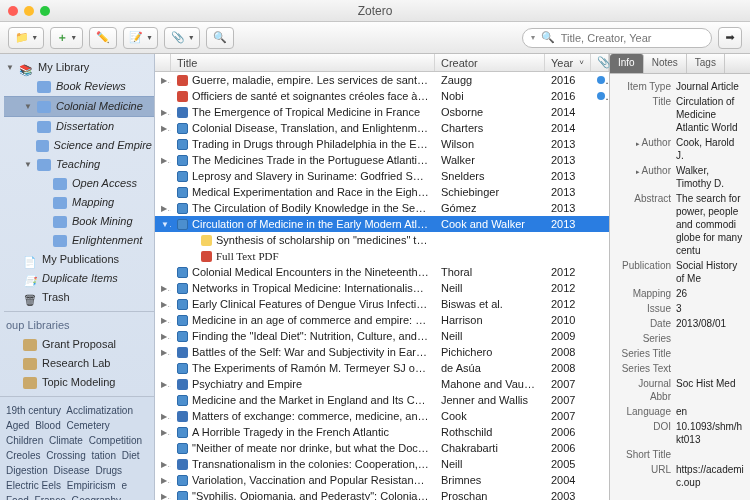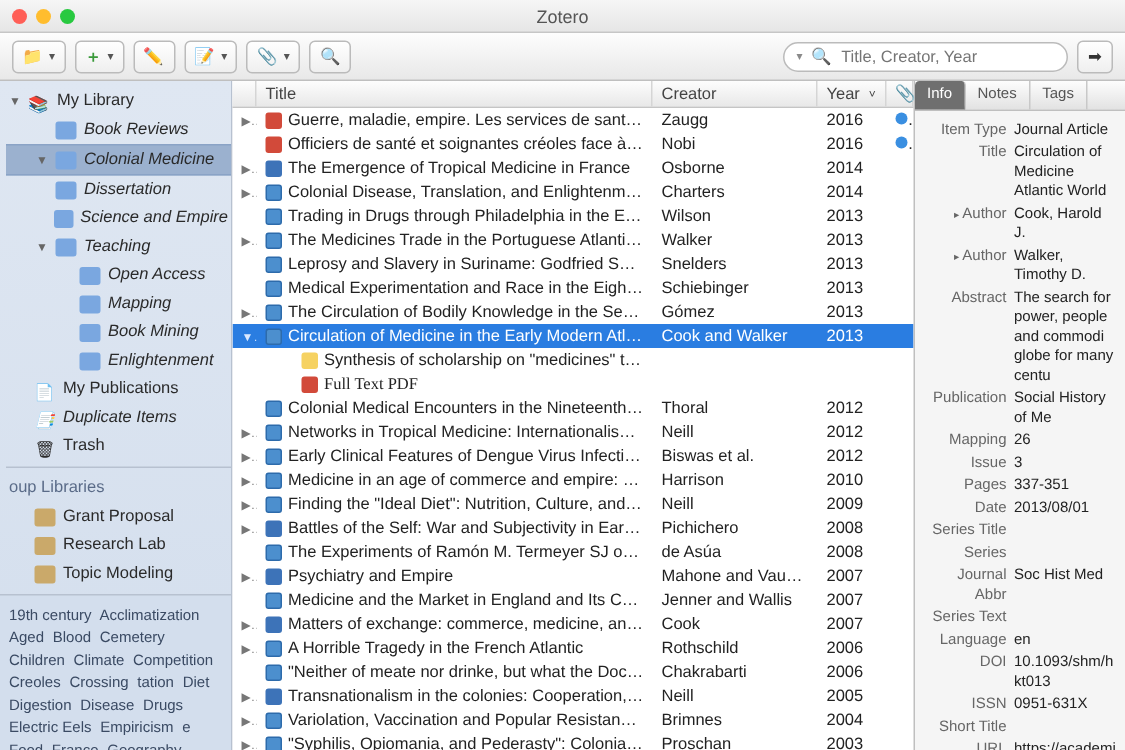--- a/index.html
+++ b/index.html
@@ -605,56 +605,48 @@
         </div>
         <div class="metarow">
           <div class="k">Mapping</div>
           <div class="v">26</div>
         </div>
         <div class="metarow">
           <div class="k">Issue</div>
           <div class="v">3</div>
         </div>
         <div class="metarow">
-          <div class="k">Pages</div>
-          <div class="v">337-351</div>
-        </div>
-        <div class="metarow">
           <div class="k">Date</div>
           <div class="v">2013/08/01</div>
         </div>
         <div class="metarow">
+          <div class="k">Series</div>
+          <div class="v"></div>
+        </div>
+        <div class="metarow">
           <div class="k">Series Title</div>
           <div class="v"></div>
         </div>
         <div class="metarow">
-          <div class="k">Series</div>
+          <div class="k">Series Text</div>
           <div class="v"></div>
         </div>
         <div class="metarow">
           <div class="k">Journal Abbr</div>
           <div class="v">Soc Hist Med</div>
         </div>
         <div class="metarow">
-          <div class="k">Series Text</div>
-          <div class="v"></div>
-        </div>
-        <div class="metarow">
           <div class="k">Language</div>
           <div class="v">en</div>
         </div>
         <div class="metarow">
           <div class="k">DOI</div>
           <div class="v">10.1093/shm/hkt013</div>
         </div>
         <div class="metarow">
-          <div class="k">ISSN</div>
-          <div class="v">0951-631X</div>
-        </div>
-        <div class="metarow">
           <div class="k">Short Title</div>
           <div class="v"></div>
         </div>
         <div class="metarow">
           <div class="k">URL</div>
           <div class="v">https://academic.oup</div>
         </div>
       </div>
   </div>
 

